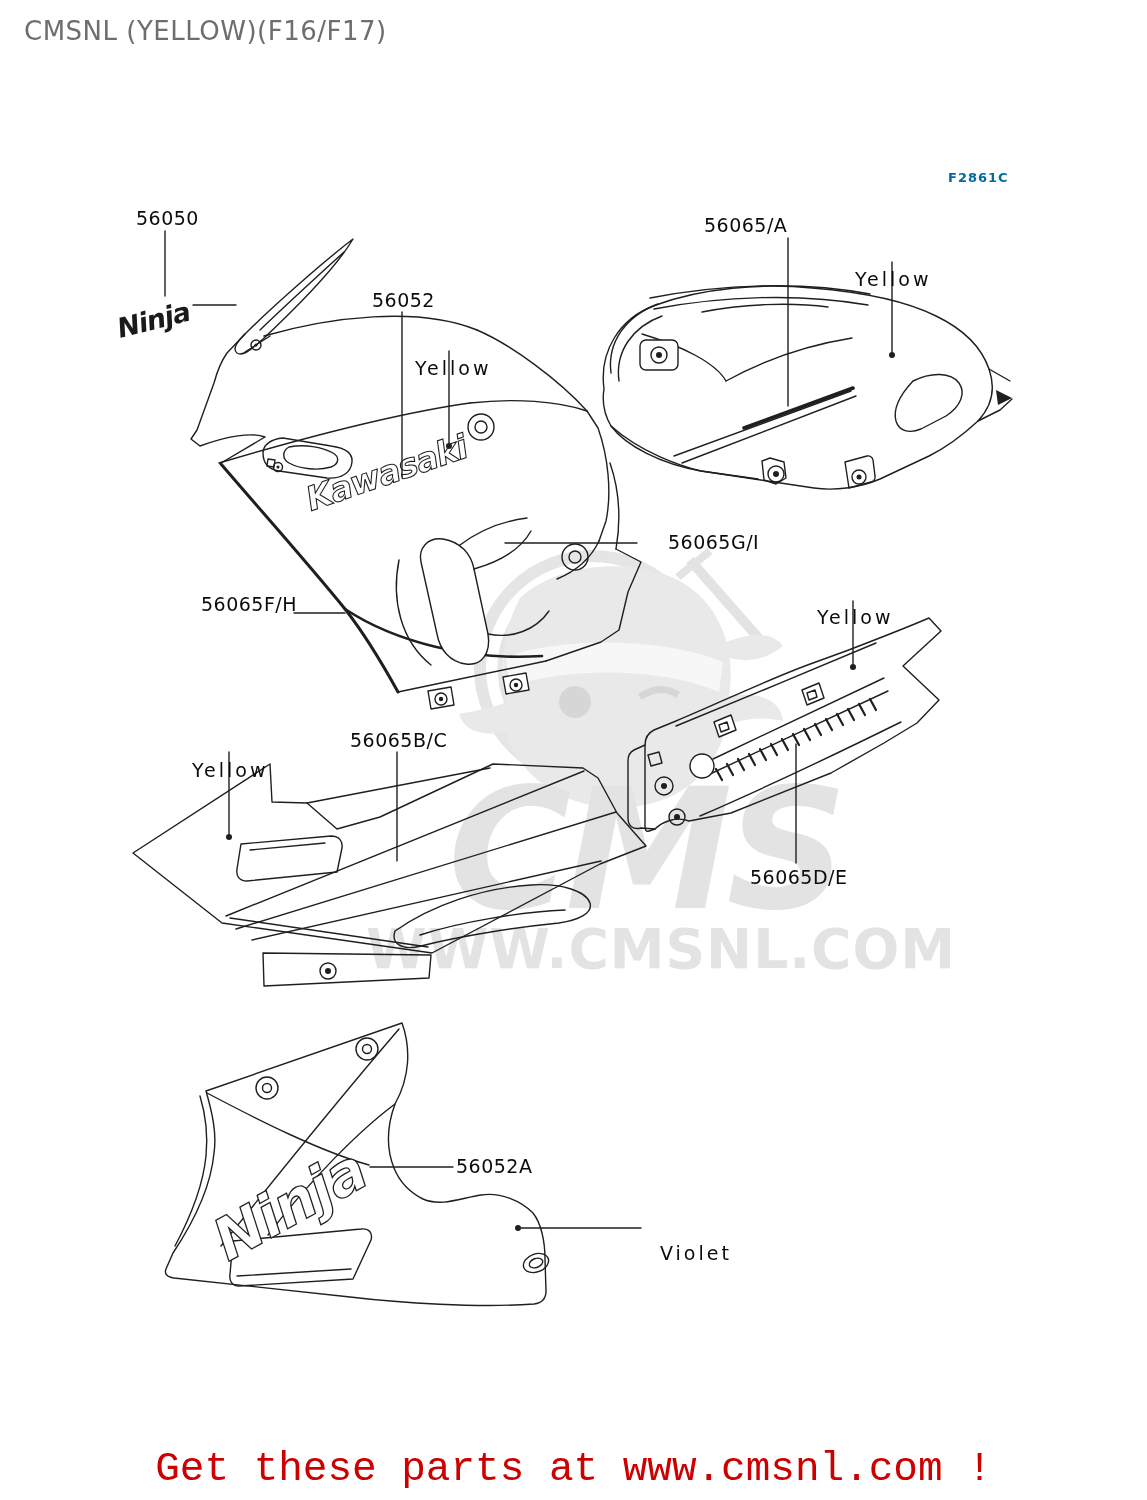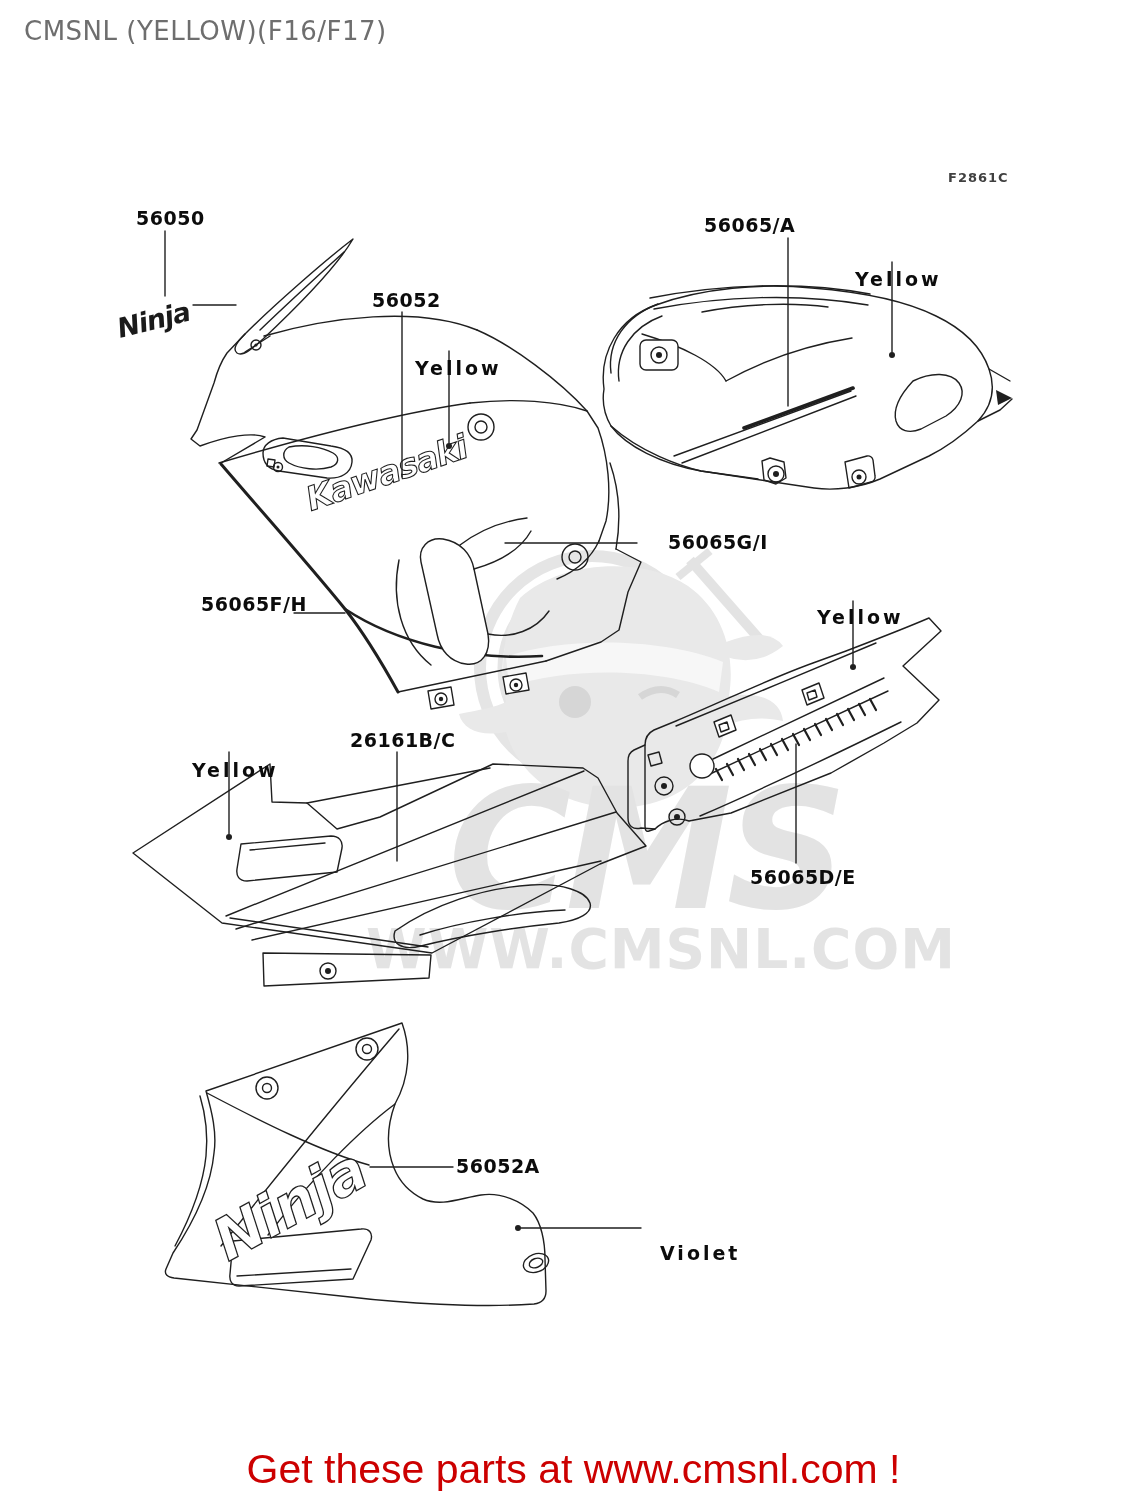--- a/index.html
+++ b/index.html
@@ -4,26 +4,26 @@
 <style>
   html,body{margin:0;padding:0;background:#fff;}
   body{position:relative;width:1147px;height:1500px;overflow:hidden;
        font-family:"DejaVu Sans",sans-serif;}
   .layer{position:absolute;left:0;top:0;width:1147px;height:1500px;}
   .wm{z-index:0;pointer-events:none;}
   .art{z-index:1;}
   .page-title{position:absolute;left:24px;top:16px;z-index:3;
     font-size:26px;color:#6e6e6e;letter-spacing:.5px;white-space:nowrap;}
   .figcode{position:absolute;left:948px;top:170px;z-index:3;
-    font-size:13px;font-weight:bold;color:#404040;letter-spacing:1px;}
-  .callout{position:absolute;z-index:3;font-weight:bold;font-size:19px;
+    font-size:13px;font-weight:bold;color:#0369a1;letter-spacing:1px;}
+  .callout{position:absolute;z-index:3;font-weight:normal;font-size:19px;
     color:#0c0c0c;letter-spacing:.5px;white-space:nowrap;}
   .callout.sp{letter-spacing:3px;margin-top:28px;}
   .footer-note{position:absolute;left:0;right:0;top:1446px;z-index:4;
-    text-align:center;font-family:Liberation Sans, sans-serif;
+    text-align:center;font-family:Liberation Mono, monospace;
     font-size:41px;color:#cc0000;white-space:nowrap;}
   svg{display:block;}
   .ln{stroke:#1f1f1f;stroke-width:1.4;fill:none;stroke-linecap:round;stroke-linejoin:round;}
   .lnw{stroke:#1f1f1f;fill:#fff;stroke-width:1.4;stroke-linejoin:round;}
   .thick{stroke-width:3px;}
   .dot{fill:#1f1f1f;stroke:none;}
   .decal-outline{font-family:"DejaVu Sans",sans-serif;font-style:italic;font-weight:bold;
     fill:#fff;stroke:#1f1f1f;stroke-width:1.1px;letter-spacing:-1px;}
   .decal-solid{font-family:"DejaVu Sans",sans-serif;font-style:italic;font-weight:bold;
     fill:#1a1a1a;letter-spacing:-1px;}
@@ -239,18 +239,18 @@
 
 <div class="callout" style="left:136px;top:207px">56050</div>
 <div class="callout" style="left:372px;top:289px">56052</div>
 <div class="callout sp" style="left:415px;top:329px">Yellow</div>
 <div class="callout" style="left:704px;top:214px">56065/A</div>
 <div class="callout sp" style="left:855px;top:240px">Yellow</div>
 <div class="callout" style="left:668px;top:531px">56065G/I</div>
 <div class="callout" style="left:201px;top:593px">56065F/H</div>
 <div class="callout sp" style="left:817px;top:578px">Yellow</div>
 <div class="callout sp" style="left:192px;top:731px">Yellow</div>
-<div class="callout" style="left:350px;top:729px">26161B/C</div>
+<div class="callout" style="left:350px;top:729px">56065B/C</div>
 <div class="callout" style="left:750px;top:866px">56065D/E</div>
 <div class="callout" style="left:456px;top:1155px">56052A</div>
 <div class="callout sp" style="left:660px;top:1214px">Violet</div>
 
 <div class="footer-note">Get these parts at www.cmsnl.com !</div>
 
 </body></html>

